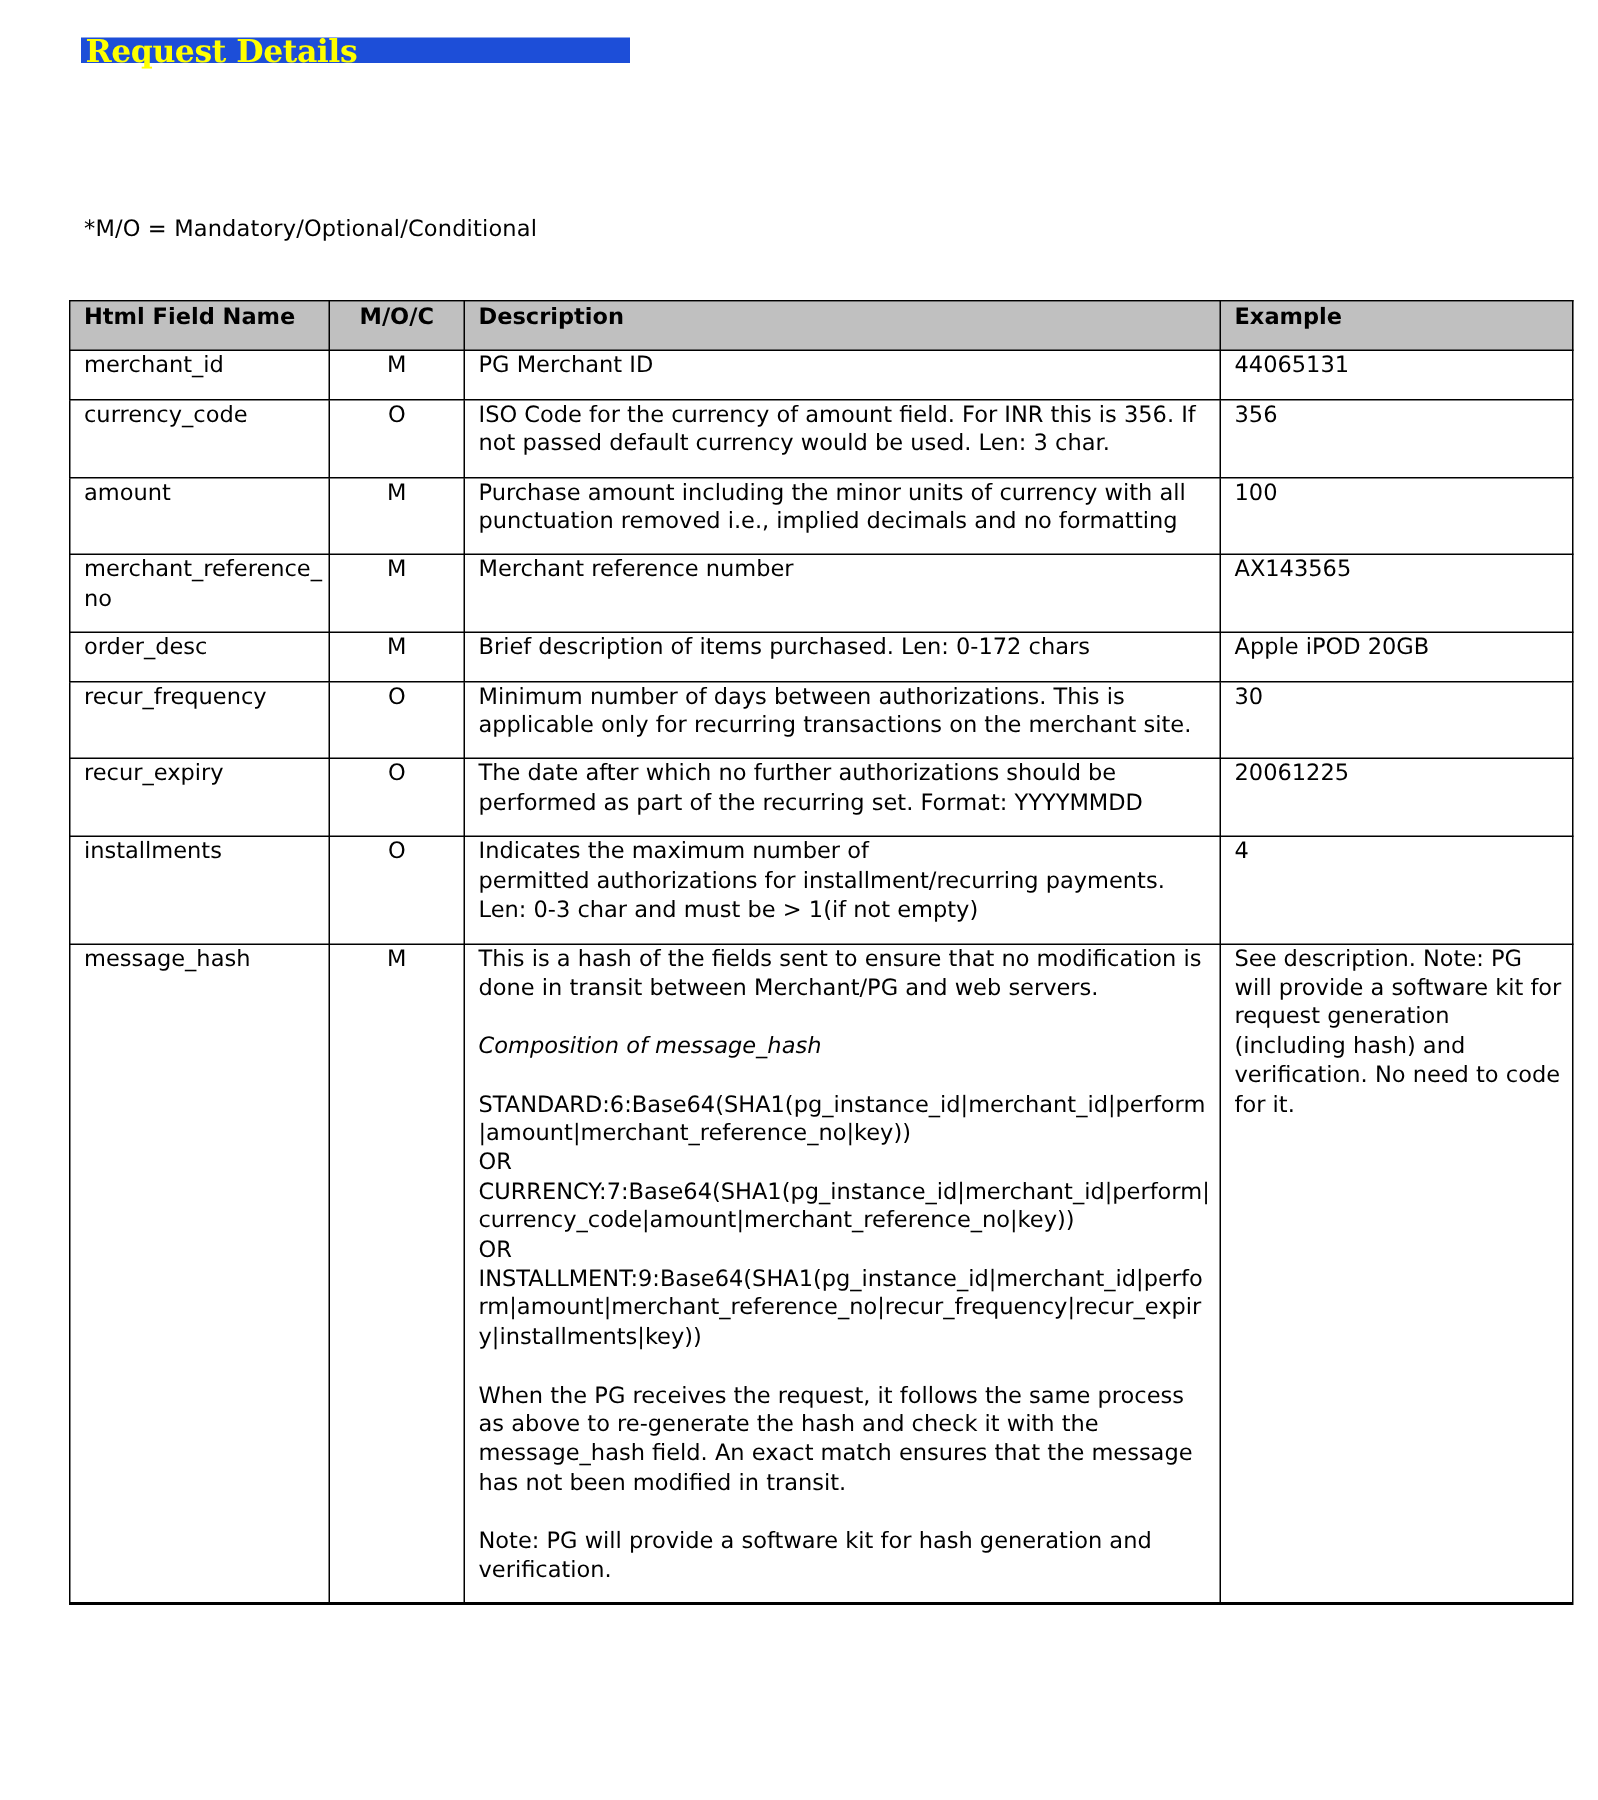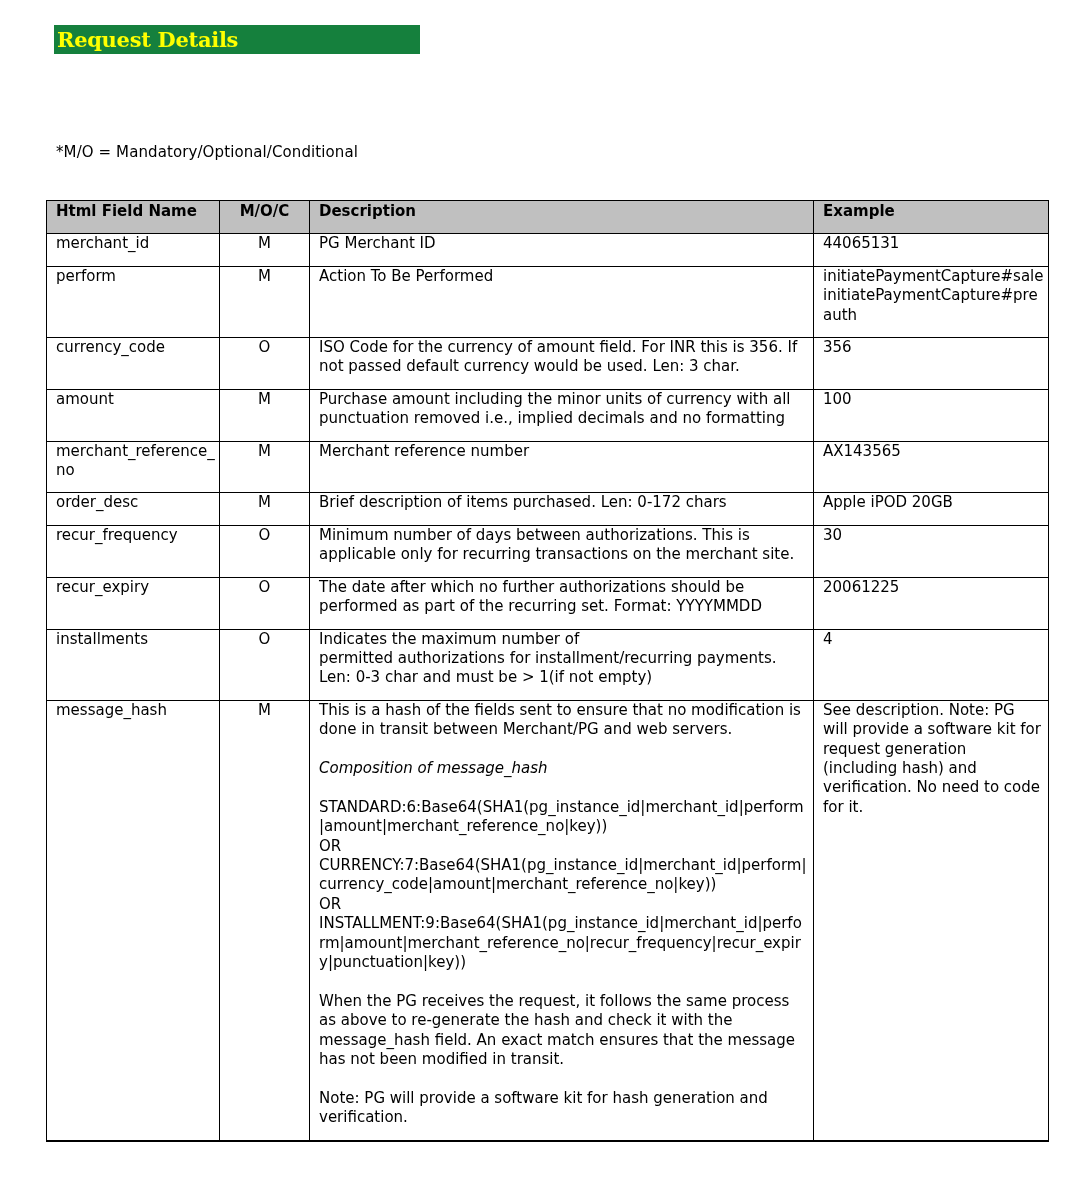--- a/index.html
+++ b/index.html
@@ -13,22 +13,22 @@
       position: relative;
       overflow: hidden;
       font-family: "DejaVu Sans", sans-serif;
       color: #000;
     }
     .title-bar {
       position: absolute;
       left: 54px;
       top: 25px;
       width: 366px;
-      height: 29px;
-      background: #15803d;
+      height: 17px;
+      background: #1d4ed8;
       box-sizing: border-box;
       padding-left: 3px;
       display: flex;
       align-items: center;
     }
     .title-bar span {
       font-family: "DejaVu Serif", serif;
       font-weight: bold;
       font-size: 21px;
       color: #ffff00;
@@ -115,29 +115,20 @@
     </tr>
   </thead>
   <tbody>
     <tr>
       <td>merchant_id</td>
       <td class="moc">M</td>
       <td class="desc">PG Merchant ID</td>
       <td class="ex">44065131</td>
     </tr>
     <tr>
-      <td>perform</td>
-      <td class="moc">M</td>
-      <td class="desc">Action To Be Performed</td>
-      <td class="ex">
-        <p class="para">initiatePaymentCapture#sale</p>
-        <p class="para">initiatePaymentCapture#preauth</p>
-      </td>
-    </tr>
-    <tr>
       <td>currency_code</td>
       <td class="moc">O</td>
       <td class="desc">ISO Code for the currency of amount field. For INR this is 356. If not passed default currency would be used. Len: 3 char.</td>
       <td class="ex">356</td>
     </tr>
     <tr>
       <td>amount</td>
       <td class="moc">M</td>
       <td class="desc">Purchase amount including the minor units of currency with all punctuation removed i.e., implied decimals and no formatting</td>
       <td class="ex">100</td>
@@ -180,21 +171,21 @@
       <td class="moc">M</td>
       <td class="desc" style="word-break: break-all;">
         <p class="para" style="word-break: normal;">This is a hash of the fields sent to ensure that no modification is done in transit between Merchant/PG and web servers.</p>
         <div class="blank"></div>
         <p class="para italic">Composition of message_hash</p>
         <div class="blank"></div>
         <p class="para">STANDARD:6:Base64(SHA1(pg_instance_id|merchant_id|perform|amount|merchant_reference_no|key))</p>
         <p class="para">OR</p>
         <p class="para">CURRENCY:7:Base64(SHA1(pg_instance_id|merchant_id|perform|currency_code|amount|merchant_reference_no|key))</p>
         <p class="para">OR</p>
-        <p class="para">INSTALLMENT:9:Base64(SHA1(pg_instance_id|merchant_id|perform|amount|merchant_reference_no|recur_frequency|recur_expiry|punctuation|key))</p>
+        <p class="para">INSTALLMENT:9:Base64(SHA1(pg_instance_id|merchant_id|perform|amount|merchant_reference_no|recur_frequency|recur_expiry|installments|key))</p>
         <div class="blank"></div>
         <p class="para" style="word-break: normal;">When the PG receives the request, it follows the same process as above to re-generate the hash and check it with the message_hash field. An exact match ensures that the message has not been modified in transit.</p>
         <div class="blank"></div>
         <p class="para" style="word-break: normal;">Note: PG will provide a software kit for hash generation and verification.</p>
       </td>
       <td class="ex wrapnormal">See description. Note: PG will provide a software kit for request generation (including hash) and verification. No need to code for it.</td>
     </tr>
   </tbody>
 </table>
 

